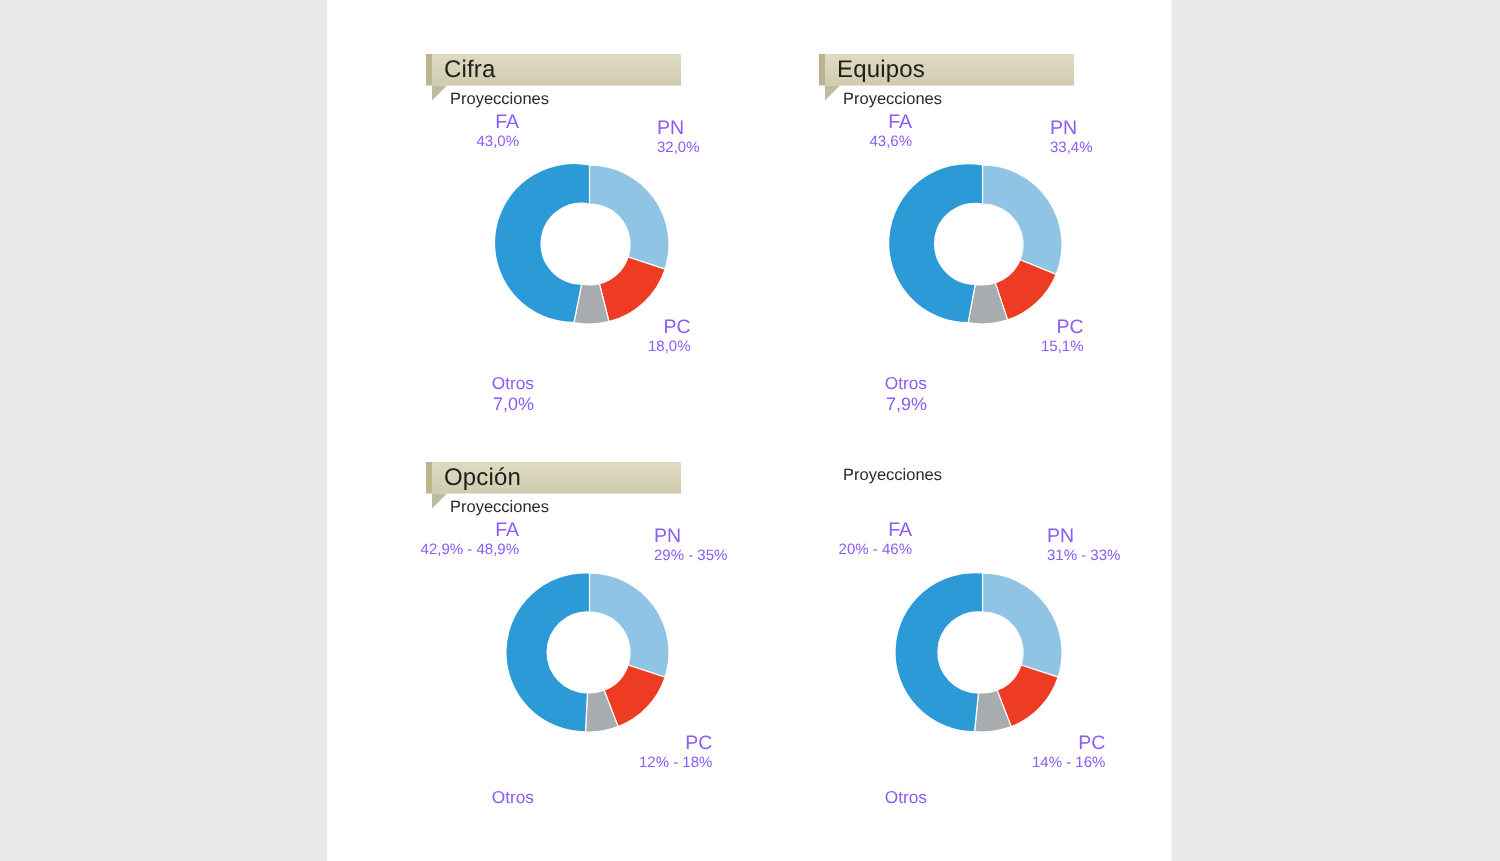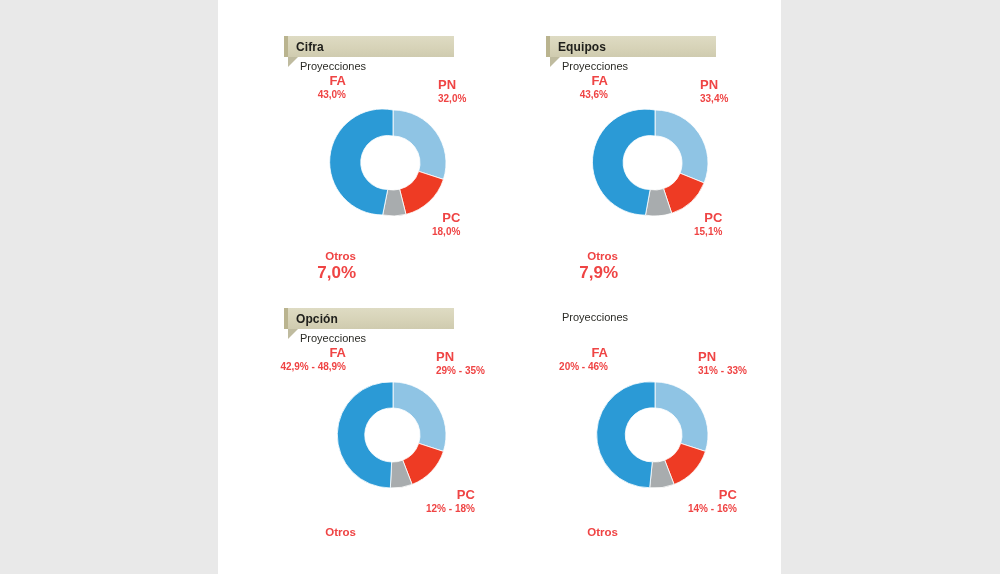--- a/index.html
+++ b/index.html
@@ -50,22 +50,22 @@
   .banner {
     position: relative;
     height: 21px;
     background: linear-gradient(to bottom, #dedbc3 0%, #d7d3b8 55%, #cfcbaf 100%);
     border-left: 4px solid #bab48f;
     box-sizing: border-box;
     display: flex;
     align-items: center;
   }
   .banner-title {
-    font-size: 12px;
-    font-weight: bold;
+    font-size: 16px;
+    font-weight: normal;
     color: #20201c;
     padding-left: 8px;
     letter-spacing: 0.1px;
     line-height: 1;
   }
   .banner-tri {
     position: absolute;
     left: 0px;
     top: 21px;
     width: 0;
@@ -95,29 +95,29 @@
     left: 81px;
     top: 79px;
     width: 112px;
     height: 112px;
     overflow: visible;
   }
 
   
   .lbl {
     position: absolute;
-    font-weight: bold;
-    color: #ef4444;
+    font-weight: normal;
+    color: #8b5cf6;
     line-height: 1.12;
     white-space: nowrap;
   }
   .lbl .name { display: block; font-size: 13px; }
   .lbl .val  { display: block; font-size: 10px; }
   .lbl.small .name { font-size: 11.5px; margin-top: 36px; }
-  .lbl.small .val  { font-size: 17px; }
+  .lbl.small .val  { font-size: 12px; }
 
   .lbl-fa    { text-align: right; }
   .lbl-pn    { text-align: left;  }
   .lbl-pc    { text-align: right;  }
   .lbl-otros { text-align: right; }
 </style>
 </head>
 <body>
 
 <div id="stage">

